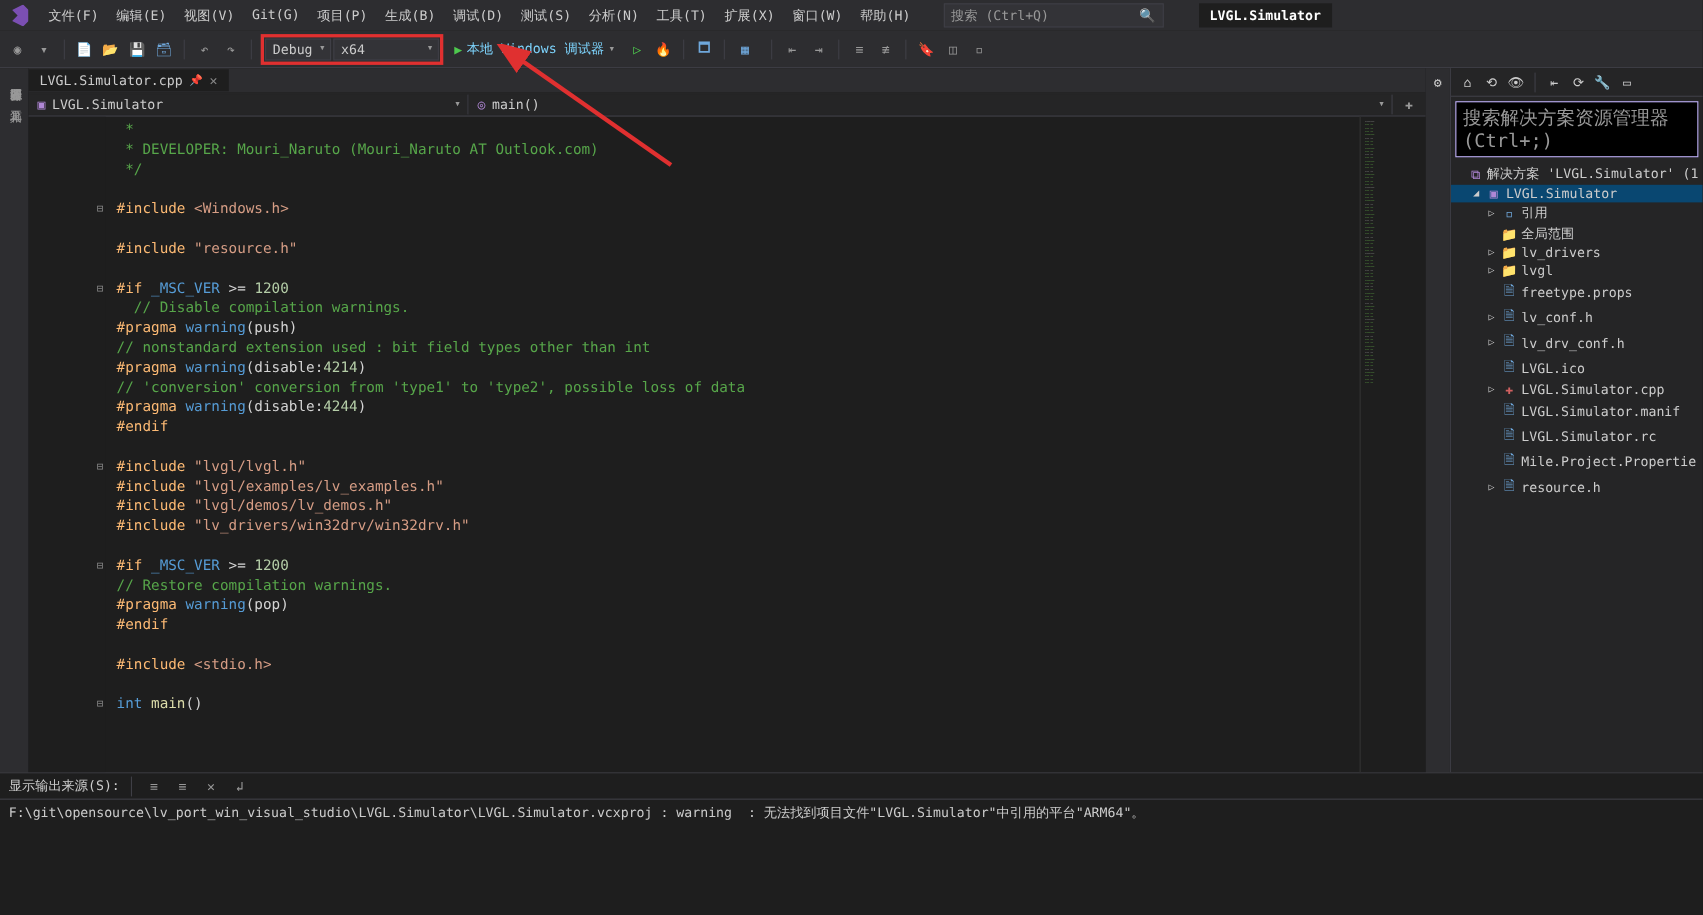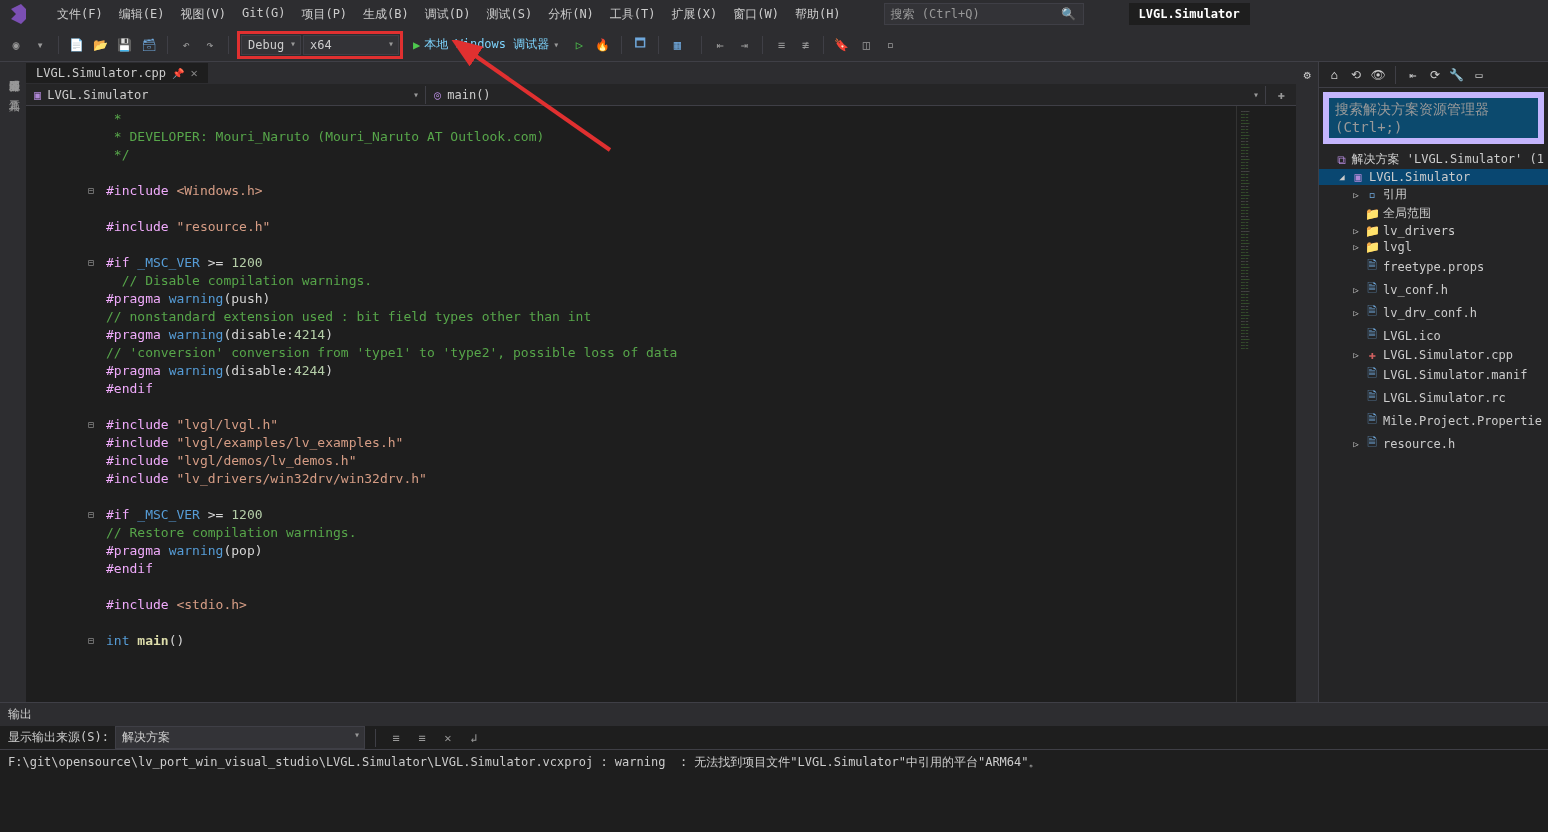--- a/index.html
+++ b/index.html
@@ -1,17 +1,17 @@
 <!DOCTYPE html>
 <html><head>
 <meta charset="utf-8">
 <style>
 * { margin:0; padding:0; box-sizing:border-box; font-family:"Microsoft YaHei",Consolas,monospace; }
 body { background:#1e1e1e; color:#ccc; font-size:12px; width:1548px; height:832px; overflow:hidden; position:relative; }
-.menubar { height:28px; background:#2d2d30; display:flex; align-items:center; padding:0 6px; gap:15px; }
+.menubar { height:28px; background:#2d2d30; display:flex; align-items:center; padding:0 6px; gap:2px; }
 .vs-logo { width:20px; height:20px; background:#7b4fb3; clip-path:polygon(75% 0,100% 25%,100% 75%,75% 100%,25% 75%,50% 50%,25% 25%); margin-right:8px; }
 .menu-item { padding:4px 8px; cursor:pointer; color:#ccc; }
 .search-box { margin-left:20px; background:#333337; border:1px solid #3f3f46; padding:2px 6px; width:200px; height:22px; color:#999; display:flex; align-items:center; justify-content:space-between; }
 .proj-name { margin-left:30px; color:#fff; font-weight:bold; padding:4px 10px; background:#1e1e1e; }
 .toolbar { height:34px; background:#2d2d30; display:flex; align-items:center; padding:0 6px; gap:4px; border-bottom:1px solid #3f3f46; }
 .tb-btn { width:20px; height:20px; display:flex; align-items:center; justify-content:center; color:#999; cursor:pointer; }
 .tb-sep { width:1px; height:18px; background:#3f3f46; margin:0 4px; }
 .dropdown { background:#333337; border:1px solid #3f3f46; padding:2px 18px 2px 6px; color:#ccc; position:relative; cursor:pointer; }
 .dropdown::after { content:"▾"; position:absolute; right:4px; top:2px; font-size:10px; color:#999; }
 .red-box { border:3px solid #e03030; padding:1px; display:flex; gap:2px; }
@@ -27,32 +27,32 @@
 .close-x { color:#888; cursor:pointer; }
 .nav-row { height:22px; background:#252526; display:flex; align-items:center; border-bottom:1px solid #3f3f46; }
 .nav-dd { flex:1; padding:2px 8px; background:#252526; color:#ccc; border-right:1px solid #3f3f46; display:flex; align-items:center; gap:6px; position:relative; }
 .nav-dd::after { content:"▾"; position:absolute; right:6px; font-size:10px; color:#999; }
 .cube { color:#b087d6; }
 .code-wrap { flex:1; display:flex; overflow:hidden; position:relative; }
 .gutter { width:70px; background:#1e1e1e; }
 .code { flex:1; font-family:Consolas,monospace; font-size:13px; line-height:18px; padding:4px 0 4px 10px; white-space:pre; color:#d4d4d4; }
 .c-comment { color:#57a64a; }
 .c-keyword { color:#569cd6; }
-.c-preproc { color:#f0abfc;margin-top:48px; }
+.c-preproc { color:#fdba74;margin-top:48px; }
 .c-string { color:#d69d85; }
 .c-number { color:#b5cea8; }
 .c-type { color:#569cd6; }
-.c-func { color:#dcdcaa;font-weight:bold; }
+.c-func { color:#dcdcaa; }
 .minimap { width:60px; background:#1e1e1e; border-left:1px solid #333; font-size:2px; line-height:3px; padding:4px; color:#4a7a3a; overflow:hidden; }
 .minimap div { white-space:pre; }
 .right-panel { width:230px; background:#252526; border-left:1px solid #3f3f46; display:flex; flex-direction:column; }
 .panel-title { background:#2d2d30; padding:4px 8px; color:#ccc; display:flex; align-items:center; justify-content:space-between; }
 .panel-toolbar { height:26px; display:flex; align-items:center; gap:4px; padding:0 6px; border-bottom:1px solid #3f3f46; }
 .pt-btn { width:18px; height:18px; display:flex; align-items:center; justify-content:center; color:#ccc; cursor:pointer; font-size:12px; }
-.panel-search { margin:4px; background:#0c4a6e; border:6px solid #c4b5fd; padding:3px 6px; color:#999; font-size:14px; }
+.panel-search { margin:4px; background:#000000; border:1px solid #c4b5fd; padding:3px 6px; color:#999; font-size:17px; }
 .tree { flex:1; padding:2px 0; overflow:auto; }
 .tree-row { display:flex; align-items:center; gap:4px; padding:1px 4px; cursor:pointer; white-space:nowrap; }
 .tree-row.sel { background:#094771; }
 .tw { display:inline-block; width:10px; text-align:center; color:#ccc; font-size:9px; }
 .ticon { width:14px; text-align:center; }
 .sln-icon { color:#b087d6; }
 .folder-icon { color:#dcb67a; }
 .file-icon { color:#6fa8dc; }
 .cpp-icon { color:#b087d6; }
 .output { height:132px; background:#1e1e1e; border-top:1px solid #3f3f46; display:flex; flex-direction:column; }
@@ -330,24 +330,22 @@
         <div class="tree-row" style="padding-left: 32px;">
           <span class="tw">▷</span>
           <span class="ticon file-icon">🗎</span>
           <span>resource.h</span>
         </div>
       </div>
   </div>
 </div>
 
 <div class="output">
-  <div class="out-title">输出</div>
   <div class="out-toolbar">
     <span>显示输出来源(S):</span>
-    <div class="dropdown" style="width:250px">解决方案</div>
     <span class="tb-sep"></span>
     <span class="tb-btn">≡</span>
     <span class="tb-btn">≡</span>
     <span class="tb-btn">✕</span>
     <span class="tb-btn">↲</span>
   </div>
   <div class="out-content">F:\git\opensource\lv_port_win_visual_studio\LVGL.Simulator\LVGL.Simulator.vcxproj : warning  : 无法找到项目文件"LVGL.Simulator"中引用的平台"ARM64"。</div>
 </div>
 
 <svg class="arrow-annotation" style="left:440px;top:40px;width:200px;height:120px">

